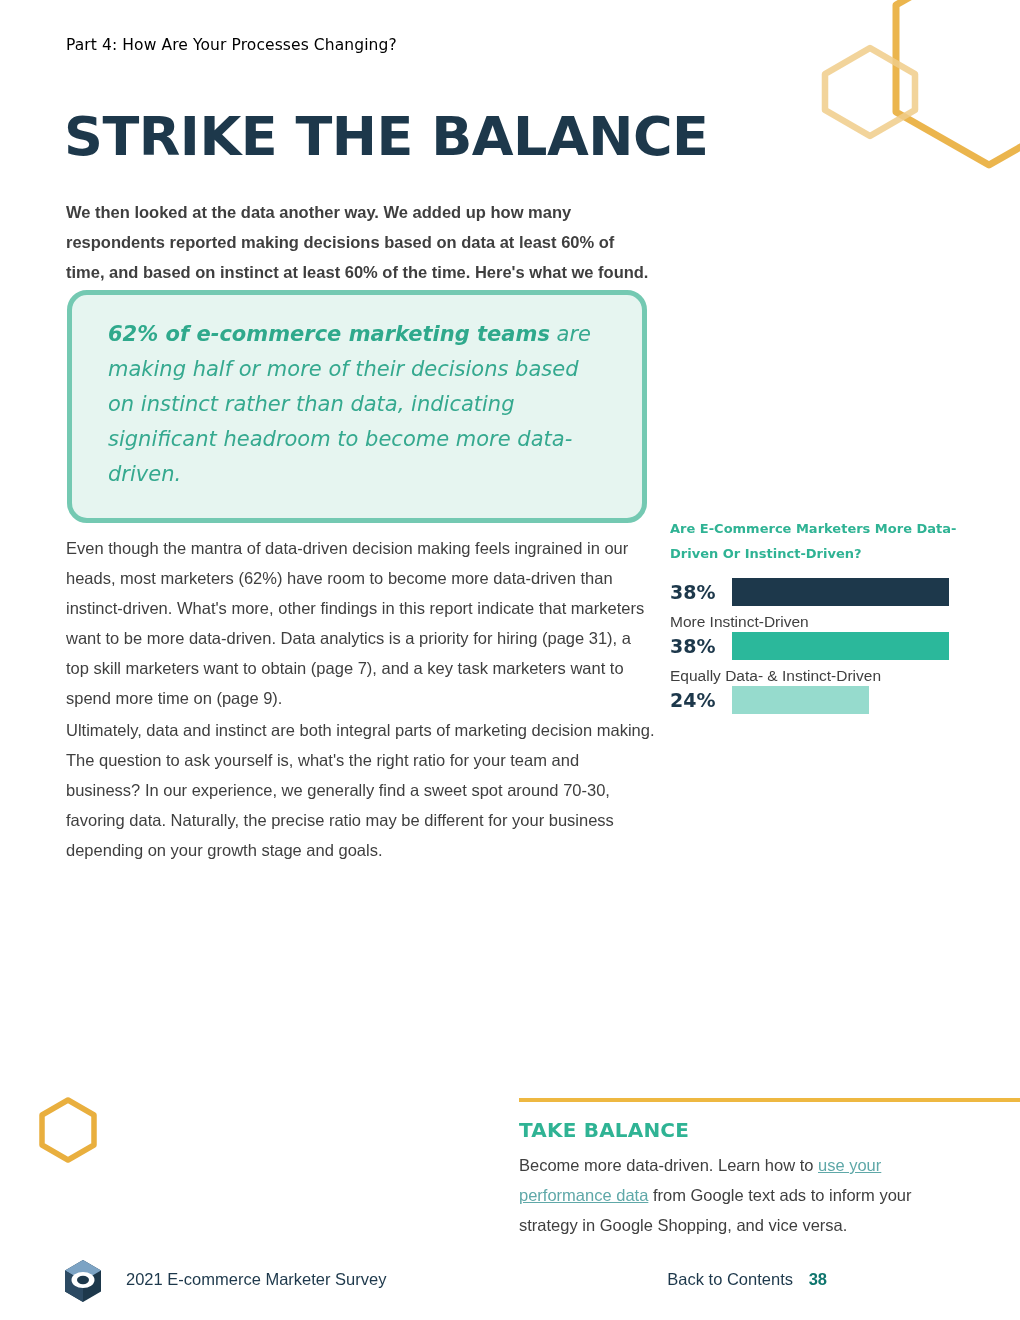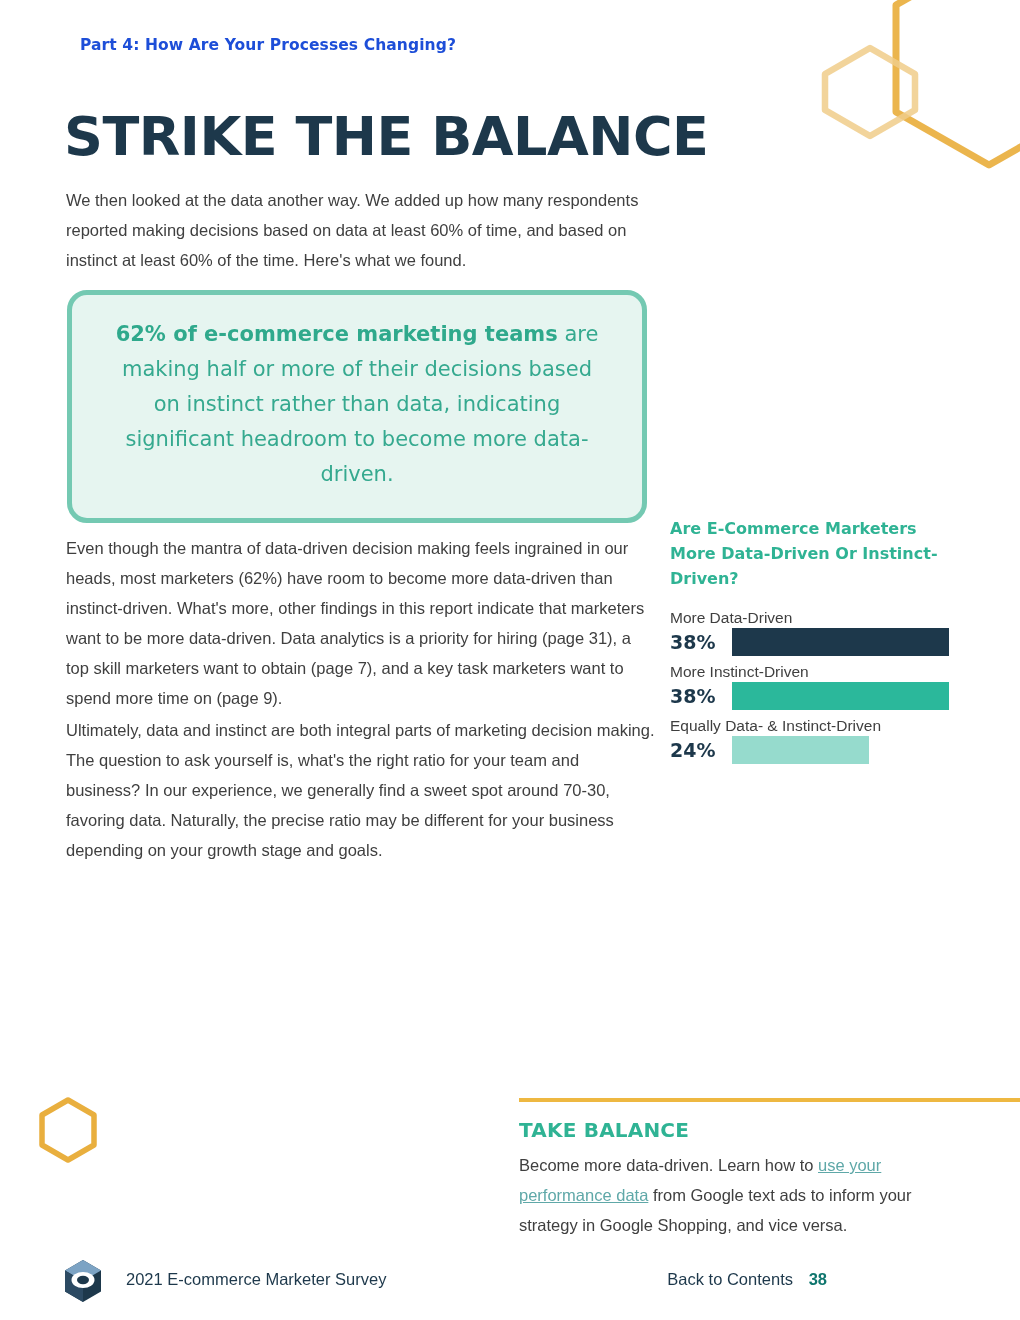--- a/index.html
+++ b/index.html
@@ -20,26 +20,26 @@
   .deco-layer {
     position: absolute;
     top: 0; left: 0;
     width: 1020px; height: 1320px;
     pointer-events: none;
   }
 
   
   .eyebrow {
     position: absolute;
-    left: 80px;
+    left: 66px;
     top: 36px;
     font-size: 15.5px;
-    font-weight: bold;
+    font-weight: normal;
     letter-spacing: 0.1px;
-    color: #1d4ed8;
+    color: #000000;
     font-family: "DejaVu Sans", sans-serif;
   }
   .page-title {
     position: absolute;
     left: 64px;
     top: 70px;
     font-size: 54px;
     line-height: 62px;
     font-weight: bold;
     letter-spacing: -0.5px;
@@ -50,55 +50,56 @@
   
   .body-col {
     position: absolute;
     left: 66px;
     width: 590px;
     font-size: 16.5px;
     line-height: 30px;
     color: #3f3f3f;
     font-family: "Liberation Sans", sans-serif;
   }
-  .para-intro { top: 168px; }
+  .para-intro { top: 180px; font-weight: bold; }
   .para-2 { top: 516px; }
   .para-3 { top: 698px; }
 
   
   .callout {
     position: absolute;
     left: 67px;
     top: 290px;
     width: 580px;
     box-sizing: border-box;
     padding: 22px 36px 26px 36px;
     background: #e6f5f0;
     border: 5px solid #74c9b2;
     border-radius: 20px;
-    text-align: center;
+    text-align: left;
     color: #35a98f;
     font-size: 21px;
     line-height: 35px;
     font-family: "DejaVu Sans", sans-serif;
+    font-style: italic;
   }
   .callout b {
     font-weight: bold;
     color: #2fa98c;
   }
 
   
   .chart {
     position: absolute;
     left: 670px;
     top: 516px;
     width: 290px;
   }
   .chart-title {
-    font-size: 16px;
+    font-size: 13px;
     line-height: 25px;
     font-weight: bold;
     color: #2fb394;
     font-family: "DejaVu Sans", sans-serif;
     margin-bottom: 16px;
   }
   .bar-group { margin-bottom: 9px; }
   .bar-label {
     font-size: 15.5px;
     line-height: 22px;
@@ -225,21 +226,20 @@
 </div>
 
 <p class="body-col para-2">Even though the mantra of data-driven decision making feels ingrained in our heads, most marketers (62%) have room to become more data-driven than instinct-driven. What's more, other findings in this report indicate that marketers want to be more data-driven. Data analytics is a priority for hiring (page 31), a top skill marketers want to obtain (page 7), and a key task marketers want to spend more time on (page 9).</p>
 
 <p class="body-col para-3">Ultimately, data and instinct are both integral parts of marketing decision making. The question to ask yourself is, what's the right ratio for your team and business? In our experience, we generally find a sweet spot around 70-30, favoring data. Naturally, the precise ratio may be different for your business depending on your growth stage and goals.</p>
 
 <div class="chart">
   <div class="chart-title">Are E-Commerce Marketers More Data-Driven Or Instinct-Driven?</div>
 
   <div class="bar-group">
-    <div class="bar-label">More Data-Driven</div>
     <div class="bar-row">
       <div class="bar-value">38%</div>
       <div class="bar-track">
         <span class="bar-fill" style="width: 95%; background: rgb(29, 56, 75);"></span>
       </div>
     </div>
   </div>
 
   <div class="bar-group">
     <div class="bar-label">More Instinct-Driven</div>

